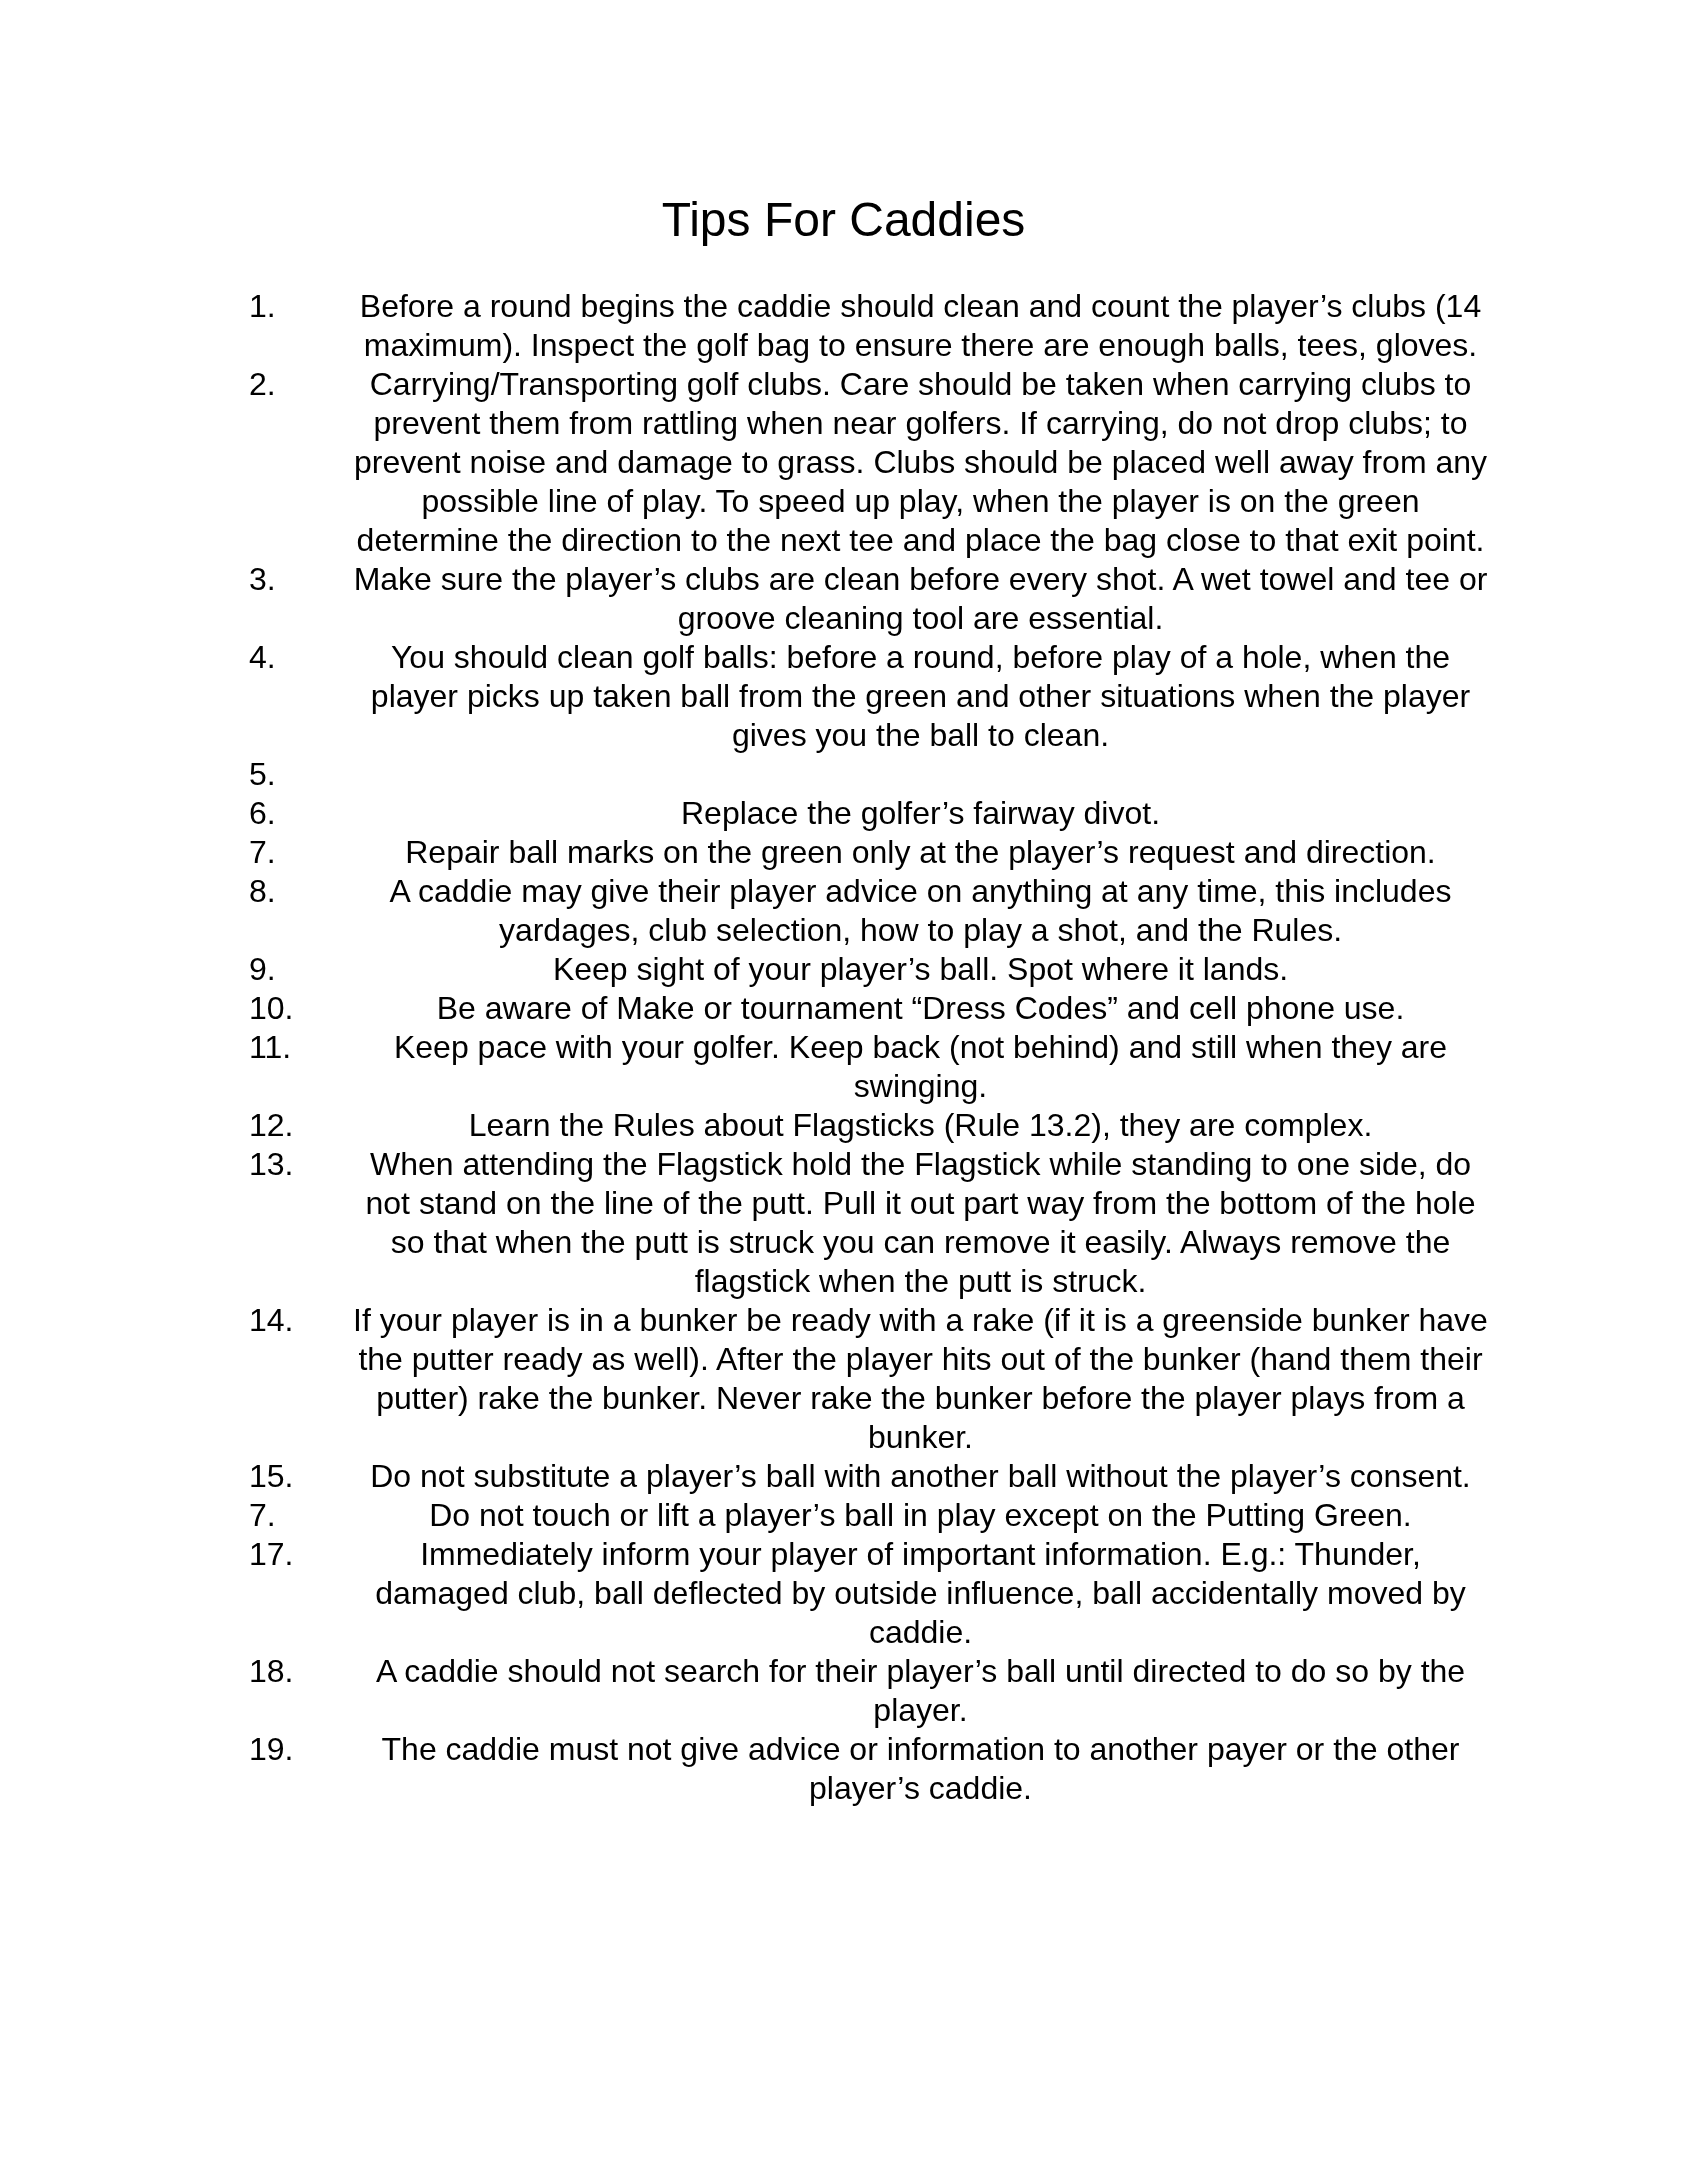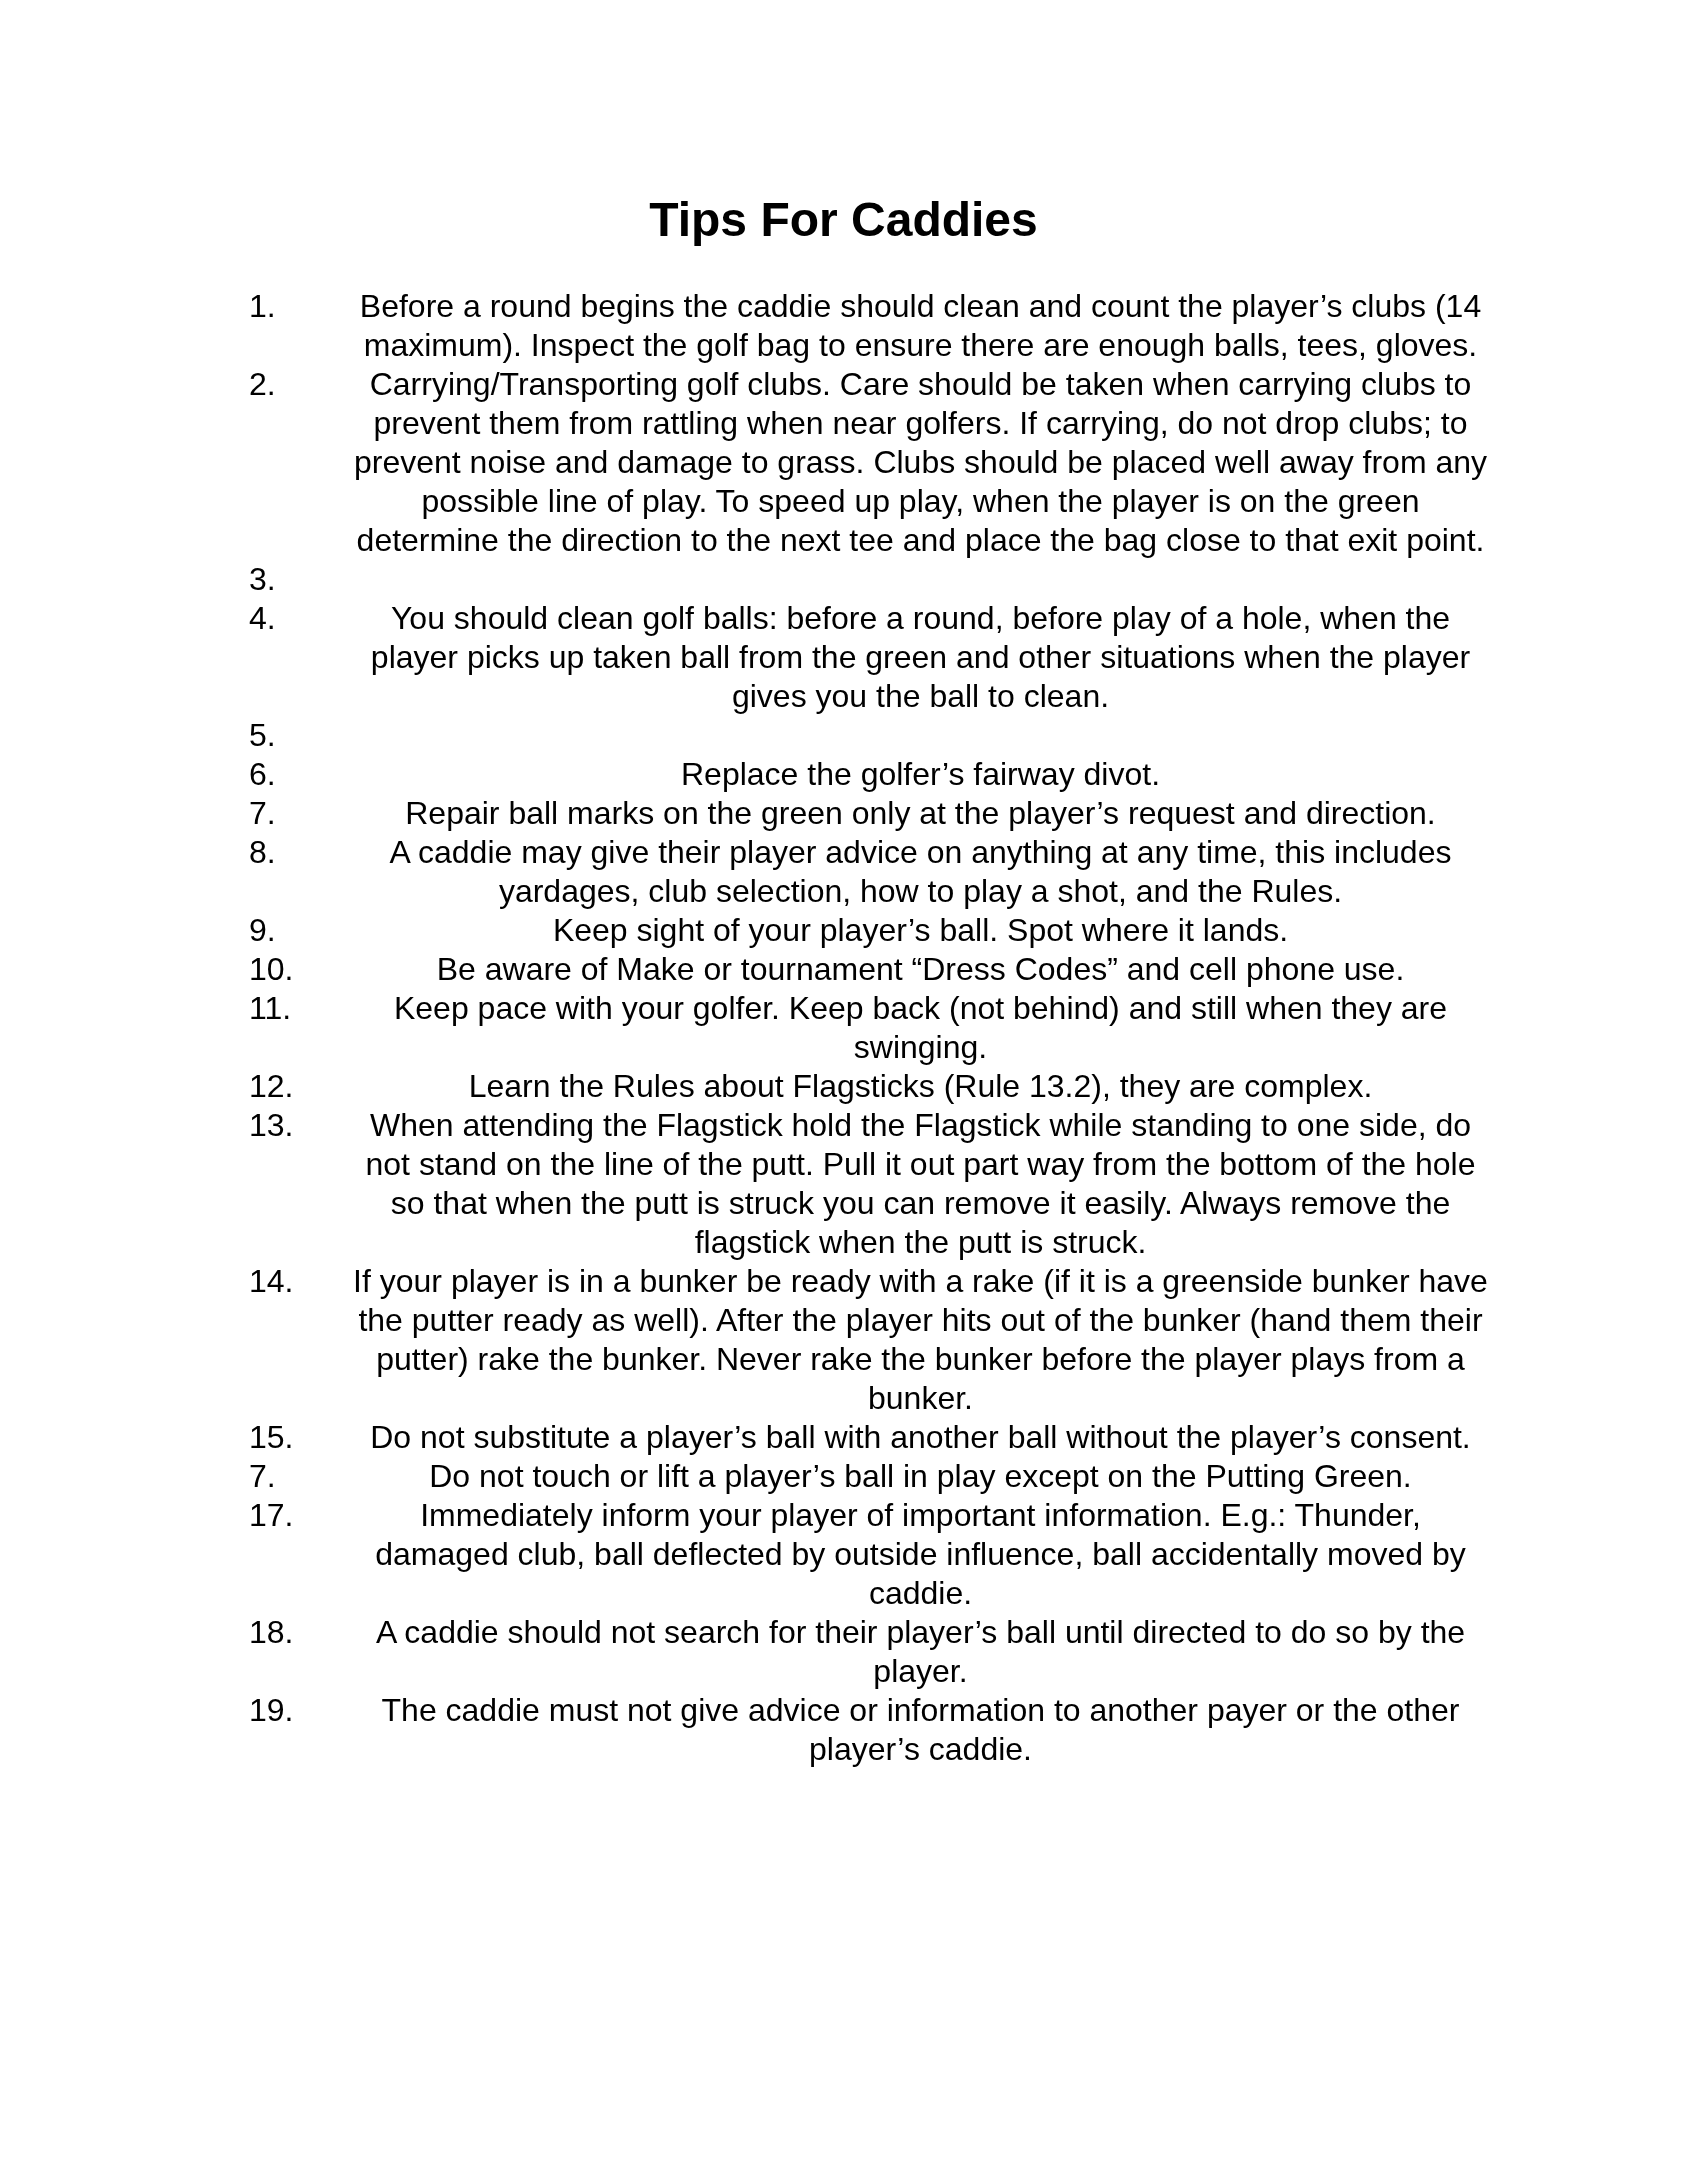--- a/index.html
+++ b/index.html
@@ -15,21 +15,21 @@
     color: #000000;
     font-family: "Liberation Sans", "DejaVu Sans", sans-serif;
     box-sizing: border-box;
     padding-top: 190px;
     overflow: hidden;
   }
   .title {
     margin: 0;
     font-size: 48px;
     line-height: 59px;
-    font-weight: bold;
+    font-weight: normal;
     text-align: center;
     letter-spacing: 0;
   }
   .list {
     margin-top: 38px;
     padding-left: 249px;
     box-sizing: border-box;
     width: 1687px;
     font-size: 32px;
     line-height: 39px;
@@ -56,20 +56,21 @@
       <div class="item">
         <span class="num">1.</span>
         <span class="txt">Before a round begins the caddie should clean and count the player’s clubs (14 maximum). Inspect the golf bag to ensure there are enough balls, tees, gloves.</span>
       </div>
       <div class="item">
         <span class="num">2.</span>
         <span class="txt">Carrying/Transporting golf clubs. Care should be taken when carrying clubs to prevent them from rattling when near golfers. If carrying, do not drop clubs; to prevent noise and damage to grass. Clubs should be placed well away from any possible line of play. To speed up play, when the player is on the green determine the direction to the next tee and place the bag close to that exit point.</span>
       </div>
       <div class="item">
         <span class="num">3.</span>
+        <span class="txt">Make sure the player’s clubs are clean before every shot. A wet towel and tee or groove cleaning tool are essential.</span>
       </div>
       <div class="item">
         <span class="num">4.</span>
         <span class="txt">You should clean golf balls: before a round, before play of a hole, when the player picks up taken ball from the green and other situations when the player gives you the ball to clean.</span>
       </div>
       <div class="item">
         <span class="num">5.</span>
       </div>
       <div class="item">
         <span class="num">6.</span>

